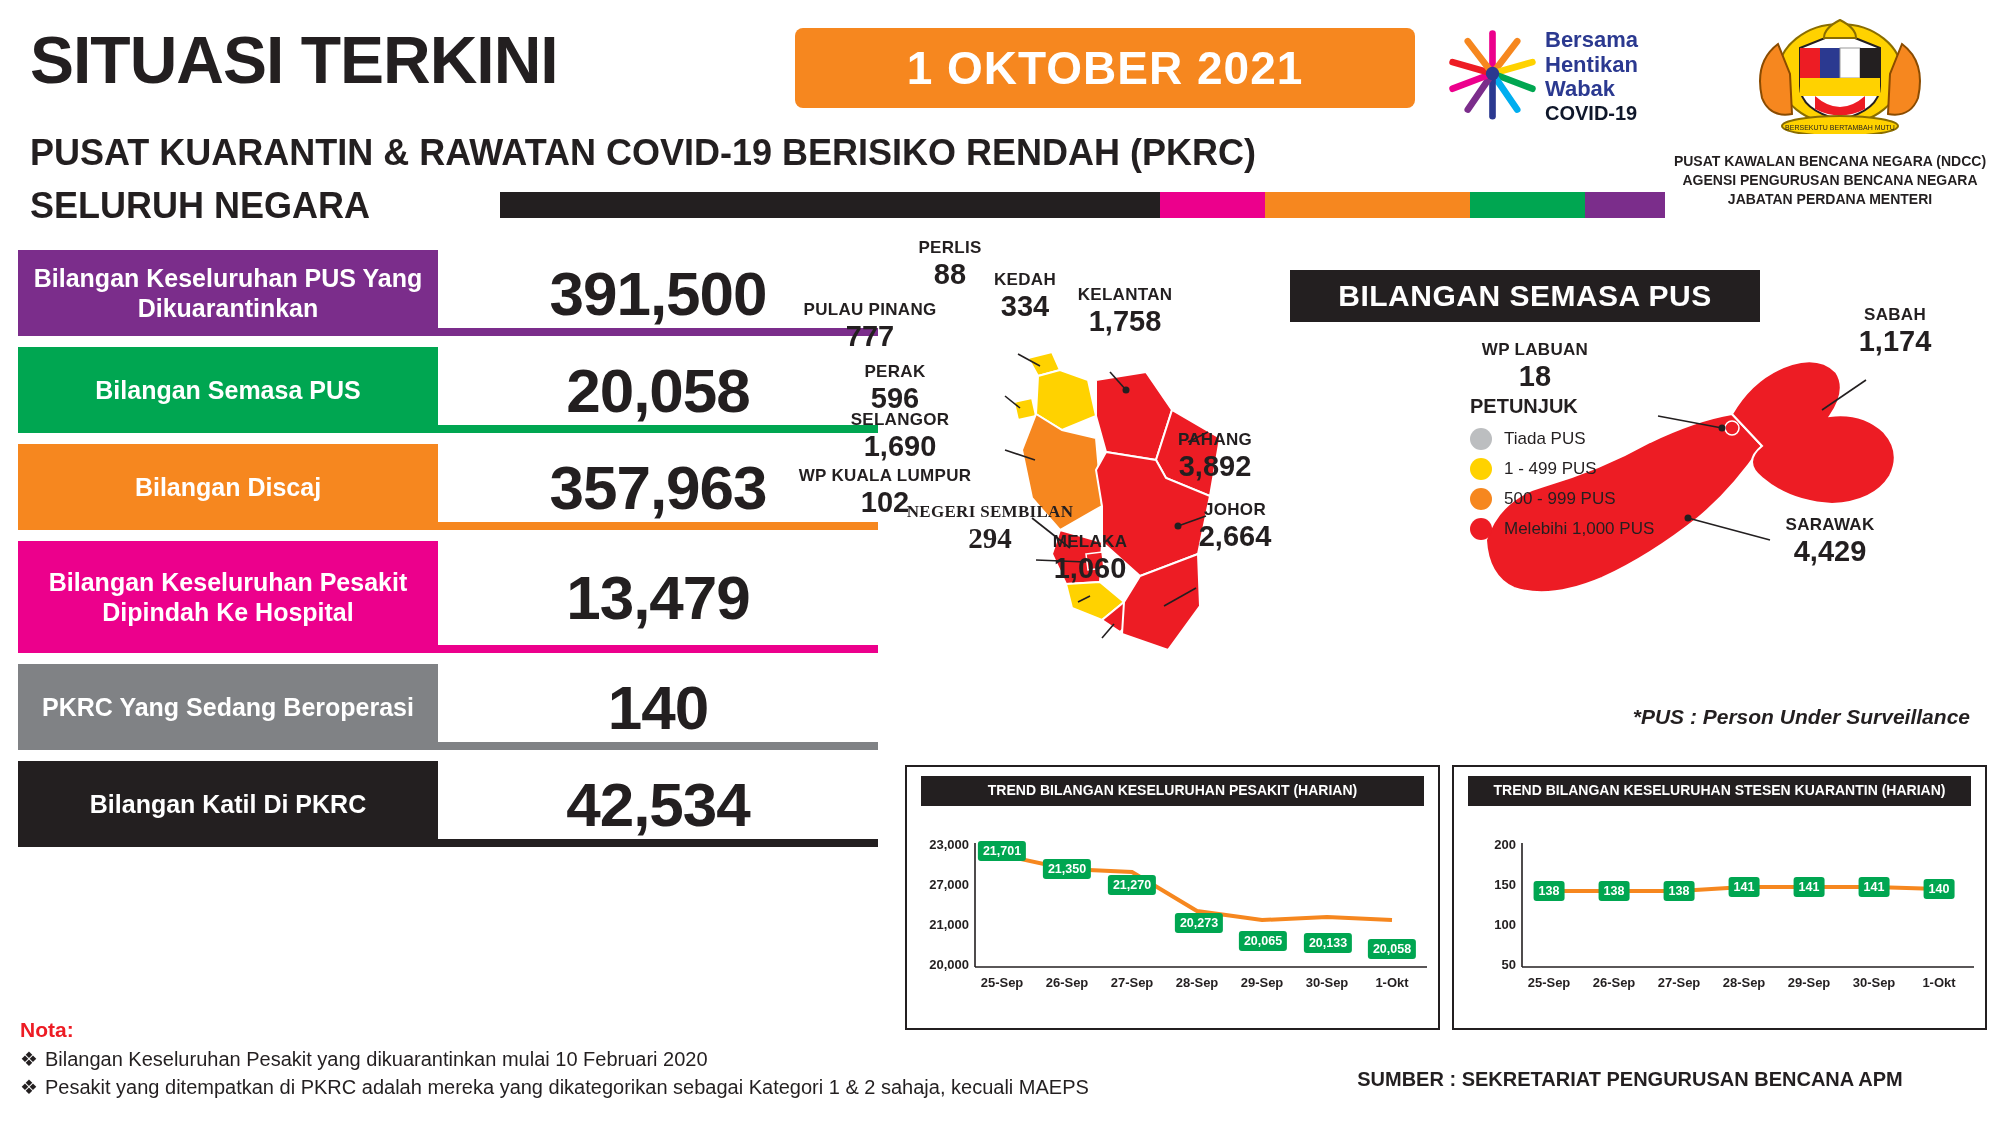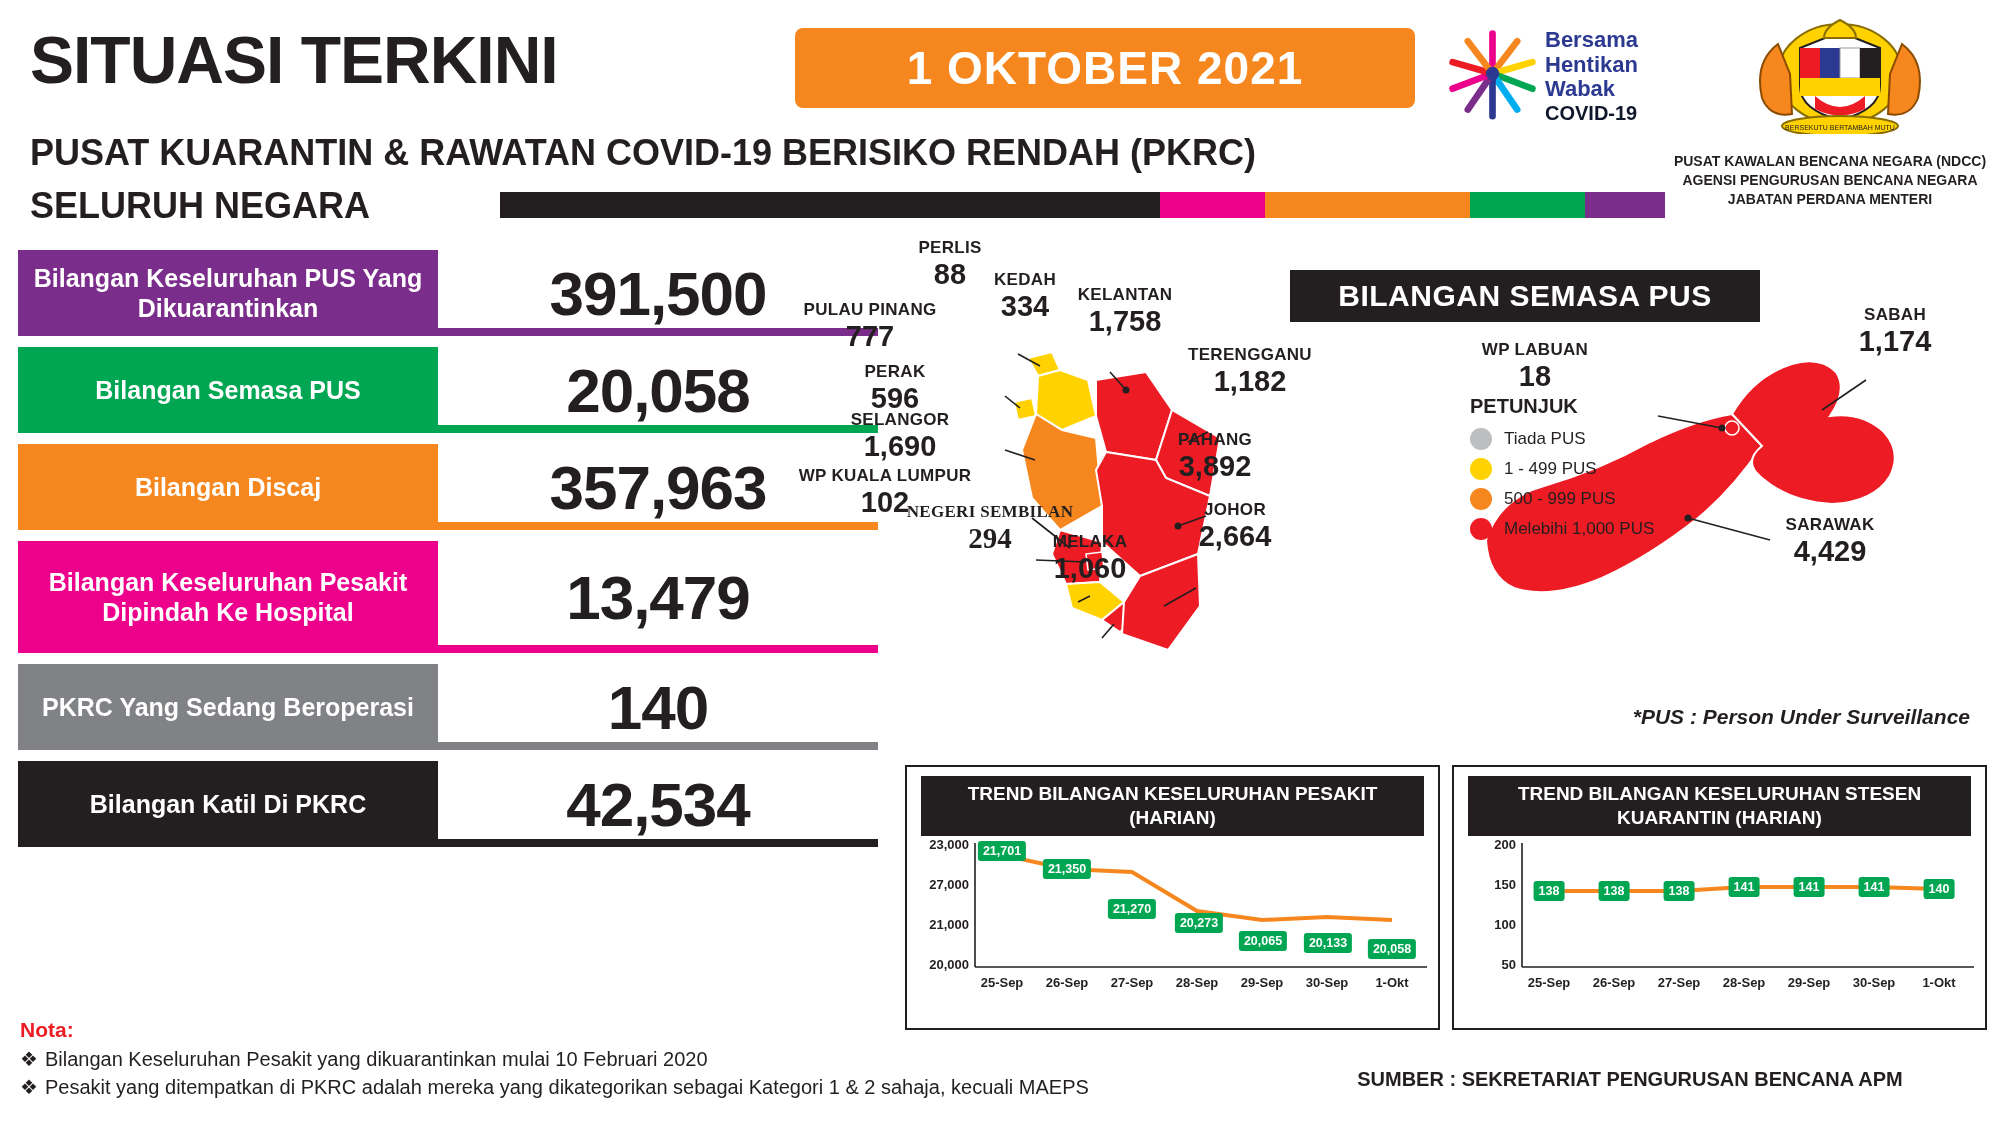--- a/index.html
+++ b/index.html
@@ -99,21 +99,21 @@
   .map-label { position:absolute; text-align:center; }
   .map-label .nm { font-size:17px; font-weight:bold; color:#231f20; letter-spacing:.3px; }
   .map-label .vl { font-size:29px; font-weight:bold; color:#231f20; }
 
   
   .chart-box { position:absolute; border:2px solid #231f20; background:#fff; }
   .chart-box.left { left:905px; top:765px; width:535px; height:265px; }
   .chart-box.right { left:1452px; top:765px; width:535px; height:265px; }
   .chart-title {
     margin:9px 14px 0 14px; background:#231f20; color:#fff;
-    font-size:19px; font-weight:bold; text-align:center; padding:6px 4px; line-height:1.25;
+    font-size:14px; font-weight:bold; text-align:center; padding:6px 4px; line-height:1.25;
   }
   .plot { position:absolute; left:0; top:62px; width:100%; height:200px; }
   .y-axis-lbl { position:absolute; font-size:13px; font-weight:bold; color:#231f20; text-align:right; width:56px; }
   .x-axis-lbl { position:absolute; font-size:13px; font-weight:bold; color:#231f20; text-align:center; width:64px; }
   .dbadge {
     position:absolute; background:#00A651; color:#fff; font-size:12.5px; font-weight:bold;
     padding:3px 5px; border-radius:3px; white-space:nowrap; transform:translate(-50%,-50%);
   }
 </style>
 </head>
@@ -284,24 +284,20 @@
     <div class="vl">777</div>
   </div>
   <div class="map-label" style="left:-60px; top:112px; width:150px;">
     <div class="nm">PERAK</div>
     <div class="vl">596</div>
   </div>
   <div class="map-label" style="left:160px; top:35px; width:170px;">
     <div class="nm">KELANTAN</div>
     <div class="vl">1,758</div>
   </div>
-  <div class="map-label" style="left:275px; top:95px; width:190px;">
-    <div class="nm">TERENGGANU</div>
-    <div class="vl">1,182</div>
-  </div>
   <div class="map-label" style="left:-70px; top:160px; width:180px;">
     <div class="nm">SELANGOR</div>
     <div class="vl">1,690</div>
   </div>
   <div class="map-label" style="left:-110px; top:216px; width:230px;">
     <div class="nm">WP KUALA LUMPUR</div>
     <div class="vl">102</div>
   </div>
   <div class="map-label" style="left:-5px; top:252px; width:230px;font-family:Liberation Serif, serif;">
     <div class="nm">NEGERI SEMBILAN</div>
@@ -382,21 +378,21 @@
     <div class="y-axis-lbl" style="left:6px; top:128px;">20,000</div>
 
     <svg style="position:absolute;left:0;top:0;width:535px;height:200px" viewBox="0 0 535 200">
       <line x1="68" y1="14" x2="68" y2="138" stroke="#231f20" stroke-width="1.6"></line>
       <line x1="68" y1="138" x2="520" y2="138" stroke="#231f20" stroke-width="1.6"></line>
       <polyline points="95,26 160,40 225,43 290,82 355,91 420,88 485,91" fill="none" stroke="#F6871F" stroke-width="4"></polyline>
     </svg>
 
     <div class="dbadge" style="left:95px;  top:22px;">21,701</div>
     <div class="dbadge" style="left:160px; top:40px;">21,350</div>
-    <div class="dbadge" style="left:225px; top:56px;margin-top:24px;">21,270</div>
+    <div class="dbadge" style="left:225px; top:56px;">21,270</div>
     <div class="dbadge" style="left:292px; top:94px;">20,273</div>
     <div class="dbadge" style="left:356px; top:112px;">20,065</div>
     <div class="dbadge" style="left:421px; top:114px;">20,133</div>
     <div class="dbadge" style="left:485px; top:120px;">20,058</div>
 
     <div class="x-axis-lbl" style="left:63px;  top:146px;">25-Sep</div>
     <div class="x-axis-lbl" style="left:128px; top:146px;">26-Sep</div>
     <div class="x-axis-lbl" style="left:193px; top:146px;">27-Sep</div>
     <div class="x-axis-lbl" style="left:258px; top:146px;">28-Sep</div>
     <div class="x-axis-lbl" style="left:323px; top:146px;">29-Sep</div>

